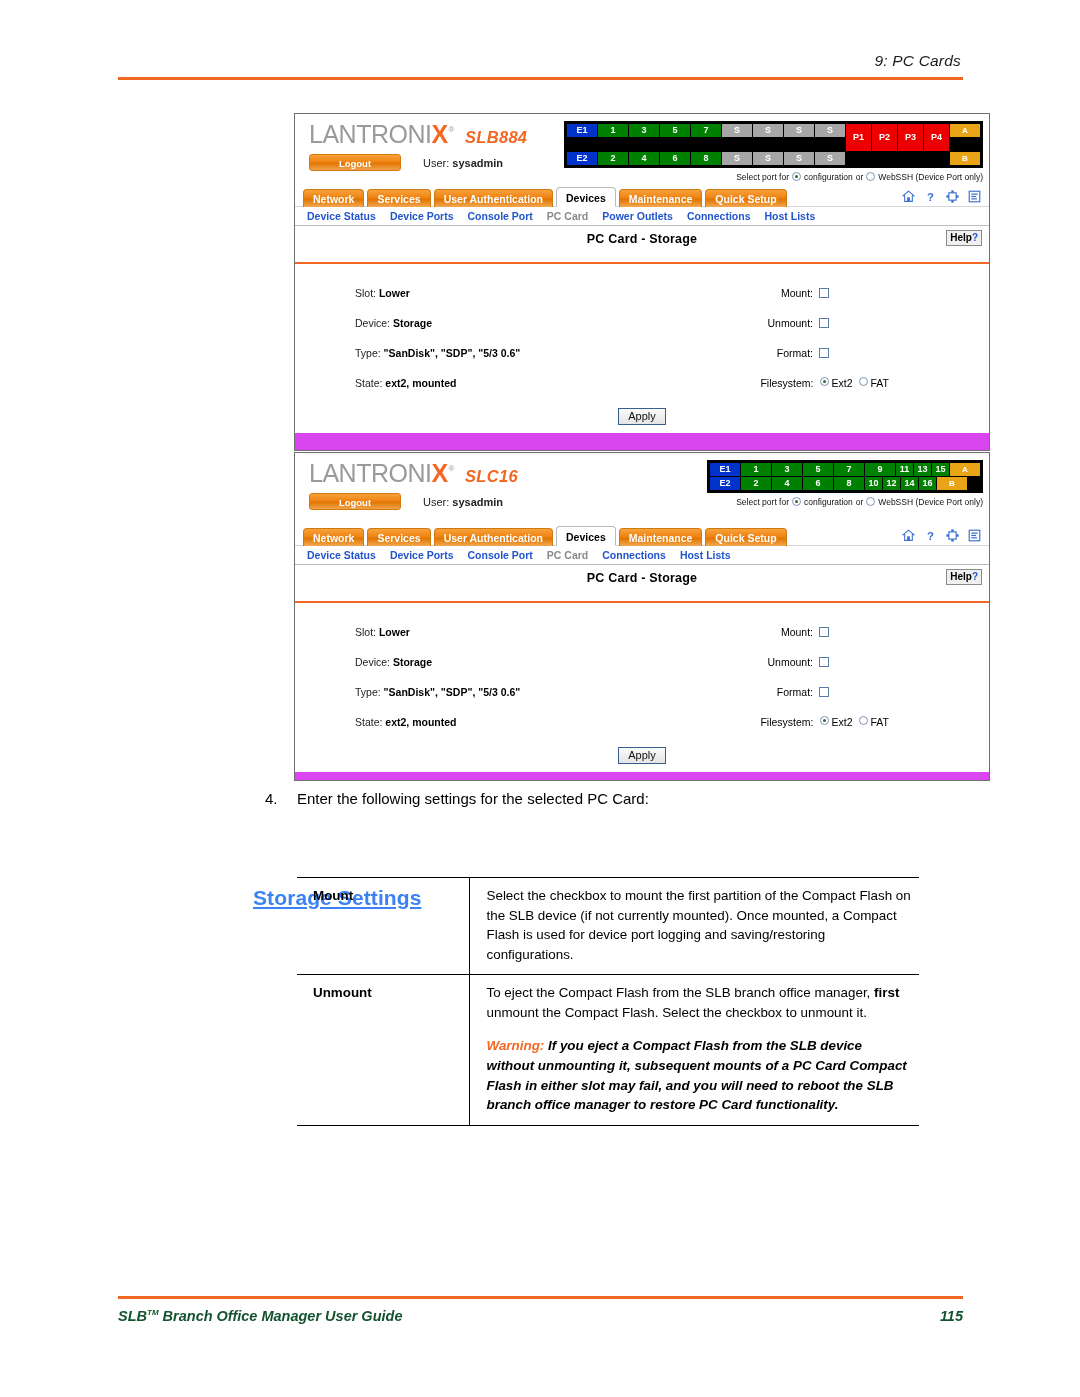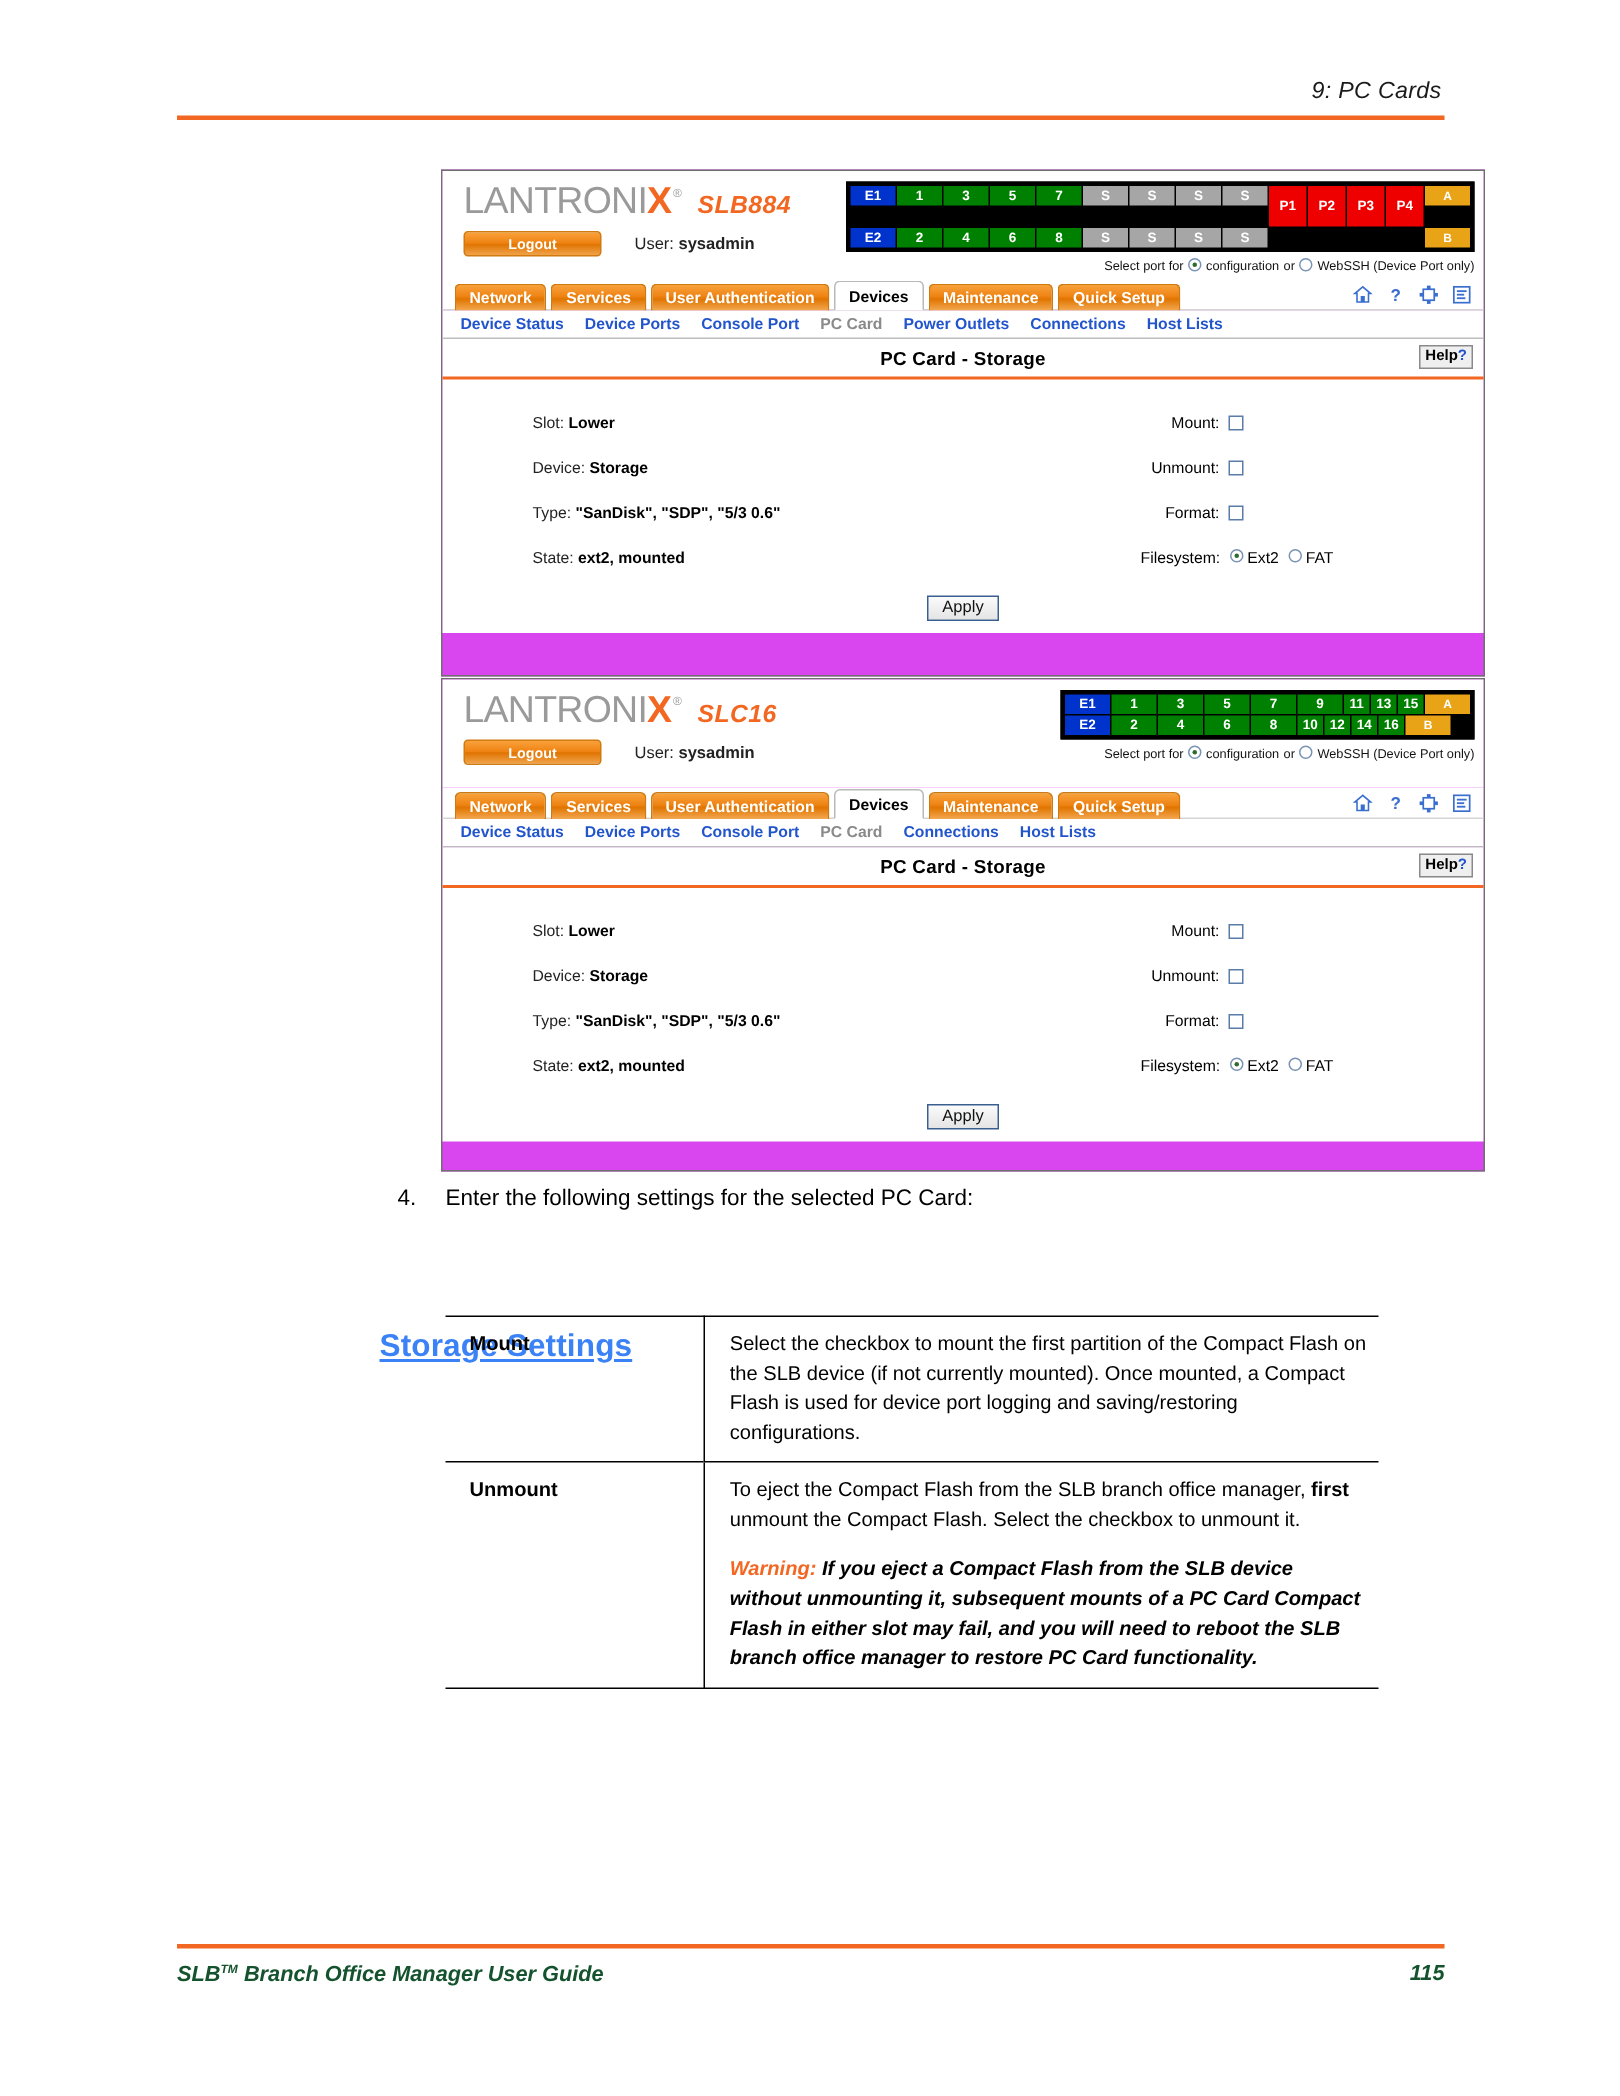--- a/index.html
+++ b/index.html
@@ -239,21 +239,21 @@
     white-space: nowrap;
   }
   .subnav a.cur { color: #8a8a8a; }
 
   
   .panel { position: relative; background: #ffffff; }
   .panel-title {
     text-align: center;
     font-size: 12.5px;
     font-weight: bold;
-    padding: 6px 0 5px;
+    padding: 6px 0 16px;
     letter-spacing: .2px;
   }
   .panel-rule { height: 2px; background: #F26722; }
   .help-btn {
     position: absolute;
     right: 7px;
     top: 4px;
     border: 1px solid #8a8a8a;
     background: #efefef;
     font-size: 10px;

